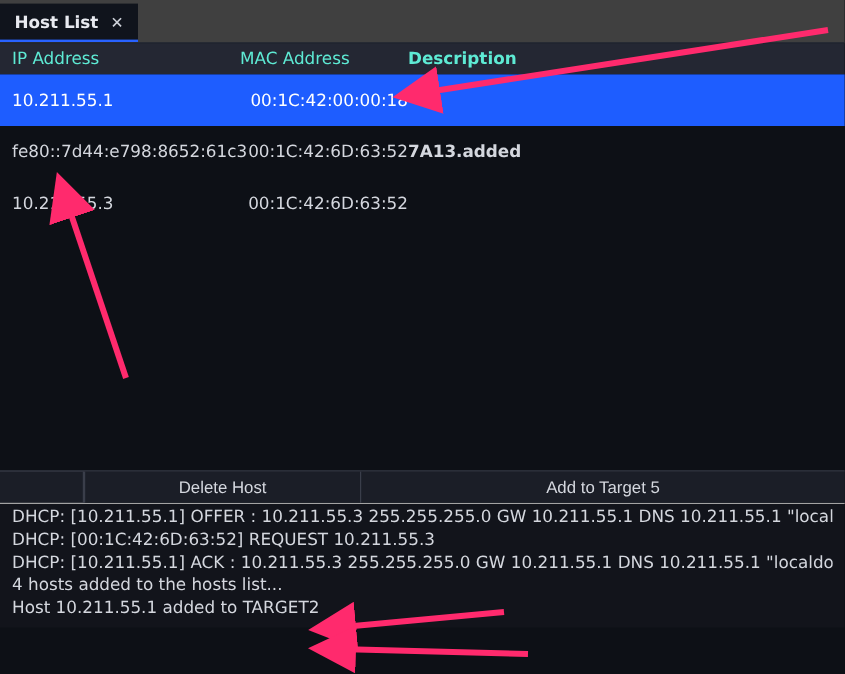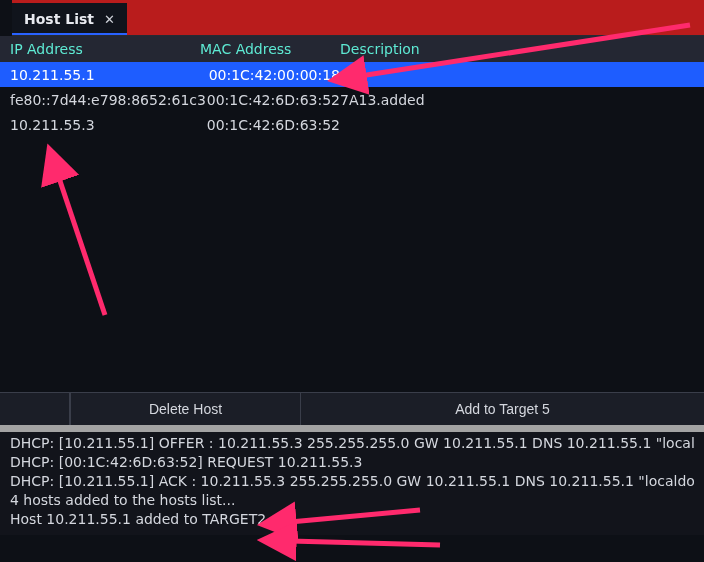--- a/index.html
+++ b/index.html
@@ -10,23 +10,22 @@
     font-family: "DejaVu Sans", "Liberation Sans", Arial, sans-serif;
     font-size: 14px;
     position: relative;
   }
 
   
   .tabstrip {
     display: flex;
     align-items: flex-end;
     height: 36px;
-    background: #b91c1c;
+    background: #404040;
     border-bottom: 1px solid #262a33;
-    margin-left: 12px;
   }
   .tab {
     display: flex;
     align-items: center;
     gap: 10px;
     padding: 8px 12px 6px 12px;
     color: #e8eaf0;
     font-weight: bold;
     border-bottom: 2px solid #2962ff;
     cursor: pointer;
@@ -43,45 +42,45 @@
     display: flex;
     align-items: center;
     height: 26px;
     padding-left: 10px;
     background: #242733;
     color: #5eead4;
     font-size: 14px;
   }
   .col-ip  { width: 190px; }
   .col-mac { width: 140px; }
-  .col-desc{ flex: 1; }
+  .col-desc{ flex: 1; font-weight: bold; }
 
   
   .tbody { height: 330px; background: #0d1016; }
   .row {
     display: flex;
     align-items: center;
-    height: 25px;
+    height: 43px;
     padding-left: 10px;
     color: #d4d7de;
   }
   .row.selected {
     background: #1e5dff;
     color: #ffffff;
   }
   .row .col-ip  { width: 190px; }
   .row .col-mac { width: 140px; text-align: right; }
   .row .col-desc{ flex: 1; }
 
   
   .btnbar {
     display: flex;
-    height: 40px;
+    height: 28px;
     border-top: 1px solid #3a3e4a;
-    border-bottom: 7px solid #a3a3a3;
+    border-bottom: 1px solid #a3a3a3;
     background: #1b1e27;
   }
   .btnbar .spacer { width: 70px; border-right: 1px solid #3a3e4a; }
   .btnbar button {
     flex: 1;
     background: #1b1e27;
     color: #d4d7de;
     border: none;
     border-left: 1px solid #3a3e4a;
     font-size: 14px;

